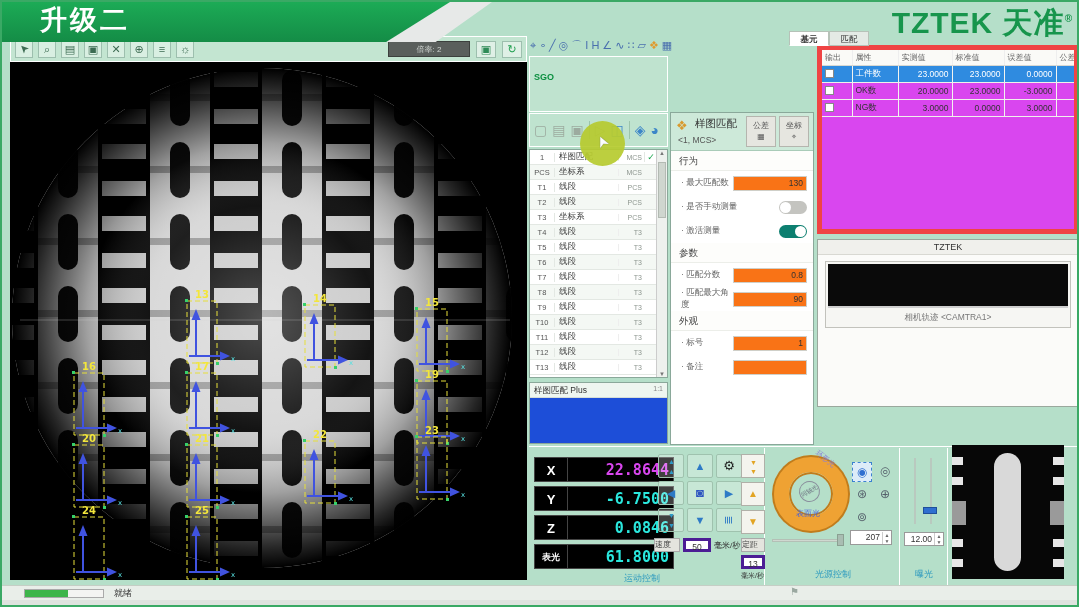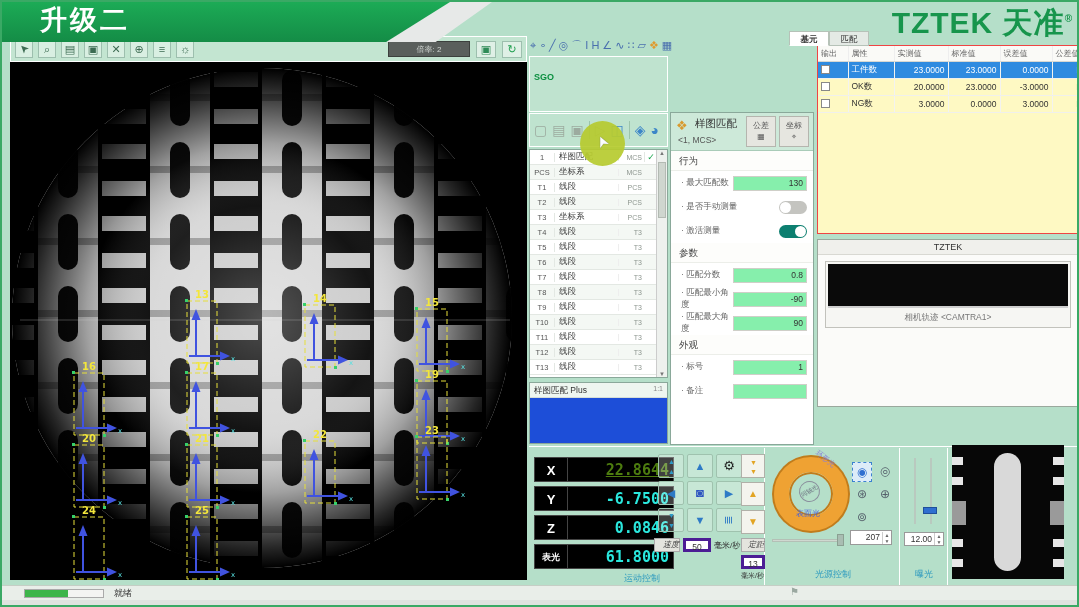--- a/index.html
+++ b/index.html
@@ -58,32 +58,32 @@
   .param{left:668px;top:110px;width:144px;height:333px;background:#fff;border:1px solid #8aa89a;}
   .param-hd{height:38px;background:#cde9d9;border-bottom:1px solid #a9cbb8;position:relative;}
   .param-hd .picon{position:absolute;left:5px;top:5px;color:#d89a2e;font-size:13px;}
   .param-hd .ptitle{position:absolute;left:24px;top:4px;font-size:10.5px;color:#333;}
   .param-hd .psub{position:absolute;left:7px;top:22px;font-size:8.5px;color:#555;text-align:right;}
   .phbtn{position:absolute;top:3px;width:30px;height:31px;background:#e6e6e0;border:1px solid #b5b5ae;
          font-size:8px;color:#555;text-align:center;line-height:11px;padding-top:3px;}
   .psec{font-size:9.5px;color:#444;padding:4px 8px 2px 8px;border-bottom:1px solid #eceee9;background:#fdfdfb;}
   .prow{display:flex;align-items:center;height:24px;padding:0 6px 0 10px;}
   .prow .plbl{flex:1;font-size:8.5px;color:#666;}
-  .pinput{width:74px;height:15px;background:#86efac;border:1px solid #cfcfc8;font-size:8.5px;color:#333;
+  .pinput{width:74px;height:15px;background:#f97316;border:1px solid #cfcfc8;font-size:8.5px;color:#333;
           text-align:right;padding:0 3px;line-height:13px;}
   .tog{width:28px;height:13px;border-radius:7px;position:relative;}
   .tog.on{background:#0d7f70;}
   .tog.off{background:#c4c4c0;}
   .tog .knob{position:absolute;top:1px;width:11px;height:11px;border-radius:50%;background:#fff;}
   .tog.on .knob{right:1px;} .tog.off .knob{left:1px;}
   
   .res-tabs{left:787px;top:29px;height:15px;display:flex;z-index:5;}
   .res-tab{width:40px;font-size:8.5px;text-align:center;line-height:14px;color:#333;background:#e4eae5;border:1px solid #b6c2b8;}
   .res-tab.active{background:#fff;border-bottom:1px solid #fff;font-weight:bold;}
-  .results{left:815px;top:43px;width:262px;height:189px;background:#fef9c3;border:1px solid #ef4444;overflow:hidden;}
+  .results{left:815px;top:43px;width:262px;height:189px;background:#d946ef;border:5px solid #ef4444;overflow:hidden;}
   .res-table{width:290px;border-collapse:collapse;table-layout:fixed;}
   .res-table th{font-size:8px;color:#666;font-weight:normal;text-align:left;border-bottom:1px solid #d8d8d2;
                 border-right:1px solid #eee;padding:2px 3px;background:#fafaf7;}
   .res-table td{font-size:8.5px;color:#333;padding:2px 3px;border-bottom:1px solid #f0f0ec;border-right:1px solid #f3f3ef;}
   .res-table .num{text-align:right;}
   .res-table tr.selected td{background:#2f8be0;color:#fff;}
   .chkbox{display:inline-block;width:9px;height:9px;border:1px solid #888;background:#fff;}
   
   .cams{left:815px;top:237px;width:262px;height:168px;background:#fbfbf9;border:1px solid #9aa89d;}
   .cams-title{height:15px;background:#f0f0ec;border-bottom:1px solid #d8d8d2;text-align:center;
@@ -103,21 +103,21 @@
              font-size:15px;font-weight:bold;text-align:right;line-height:24px;padding-right:4px;
              border:1px solid #444;border-left:none;letter-spacing:0px;}
   .navpad{left:656px;top:452px;display:grid;grid-template-columns:26px 26px 26px;grid-auto-rows:24px;gap:3px;}
   .nav-btn{border:1px solid #9fc2ae;border-radius:2px;background:rgba(255,255,255,0.25);color:#2e7ac6;
            font-size:11px;text-align:center;line-height:22px;overflow:hidden;}
   .nav-btn.fast{font-size:7px;line-height:10px;padding-top:2px;letter-spacing:-1px;color:#2e9ac6;}
   .nav-btn.dark{color:#222;font-size:13px;}
   .nav-btn.mid{color:#2e55c0;font-size:13px;}
   .nav-btn.rot span{display:inline-block;transform:rotate(90deg);}
   .speed-row{left:652px;top:536px;display:flex;align-items:center;gap:3px;}
-  .mini-btn{width:26px;height:14px;background:#e4e4de;border:1px solid #aaa;font-size:8px;text-align:right;line-height:12px;color:#444;font-style:italic;}
+  .mini-btn{width:26px;height:14px;background:#e4e4de;border:1px solid #aaa;font-size:8px;text-align:left;line-height:12px;color:#444;}
   .mini-input{width:28px;height:14px;background:#fff;border:3px solid #4c1d95;font-size:8.5px;text-align:center;line-height:12px;color:#333;}
   .mini-unit{font-size:8px;color:#333;}
   .dock-label{font-size:9px;color:#2e9bbf;text-align:center;}
   .zcol{left:739px;top:452px;width:26px;}
   .z-btn{width:24px;height:24px;background:#f4f4ee;border:1px solid #b0b0a8;color:#e2a423;font-size:10px;
          text-align:center;line-height:22px;margin-bottom:4px;}
   .z-btn.fast{font-size:7px;line-height:9px;padding-top:3px;letter-spacing:-1px;}
   
   .ring{left:772px;top:455px;width:74px;height:74px;border-radius:50%;border:15px solid #efa233;
         box-shadow:0 0 0 2px #c07c1c, inset 0 0 0 2px #c07c1c;background:#b5dfc9;}
@@ -503,24 +503,20 @@
         <div class="prow">
           <span class="plbl">·  激活测量</span>
           <span class="tog on">
             <span class="knob"></span>
           </span>
         </div>
         <div class="psec">参数</div>
         <div class="prow">
           <span class="plbl">·  匹配分数</span>
           <span class="pinput">0.8</span>
-        </div>
-        <div class="prow">
-          <span class="plbl">·  匹配最小角度</span>
-          <span class="pinput">-90</span>
         </div>
         <div class="prow">
           <span class="plbl">·  匹配最大角度</span>
           <span class="pinput">90</span>
         </div>
         <div class="psec">外观</div>
         <div class="prow">
           <span class="plbl">·  标号</span>
           <span class="pinput">1</span>
         </div>
@@ -587,21 +583,21 @@
   </div>
 
   <div class="abs dock-sep-h"></div>
   <div class="abs sep-v" style="left:762px;"></div>
   <div class="abs sep-v" style="left:897px;"></div>
   <div class="abs sep-v" style="left:945px;"></div>
 
   <div class="abs dro" id="dro">
       <div class="dro-row">
         <span class="dro-label">X</span>
-        <span class="dro-value" style="color: #4d7c0f; text-decoration: underline;">22.8644</span>
+        <span class="dro-value" style="color: #d946ef;">22.8644</span>
       </div>
       <div class="dro-row">
         <span class="dro-label">Y</span>
         <span class="dro-value" style="color: rgb(42, 232, 222);">-6.7500</span>
       </div>
       <div class="dro-row">
         <span class="dro-label">Z</span>
         <span class="dro-value" style="color: rgb(42, 232, 222);">0.0846</span>
       </div>
       <div class="dro-row">

